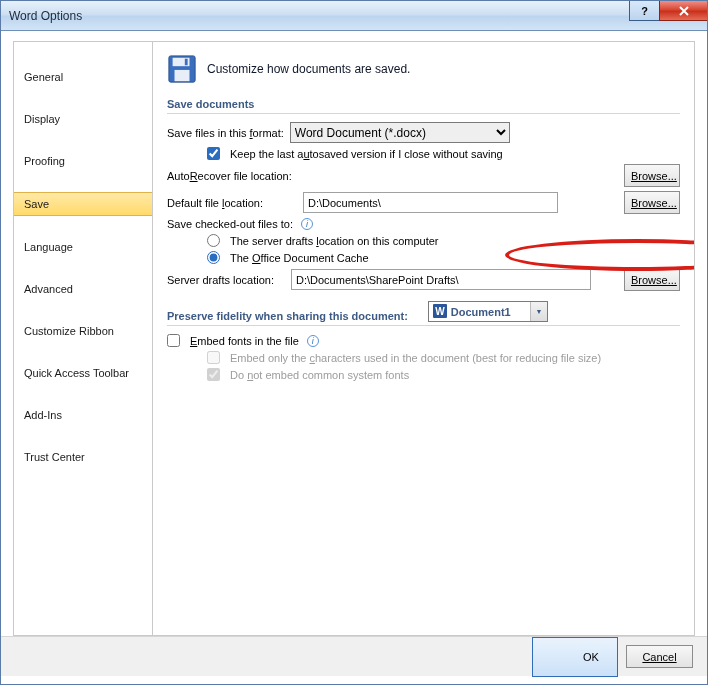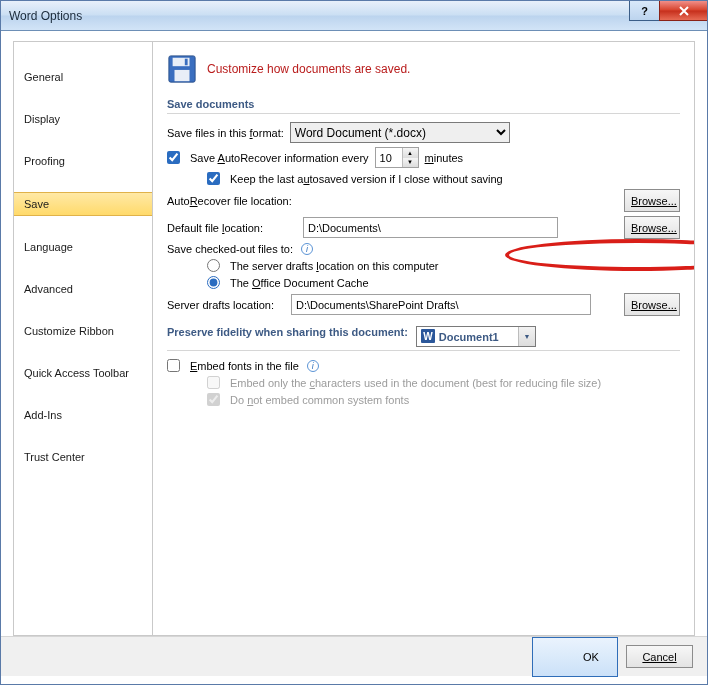--- a/index.html
+++ b/index.html
@@ -215,44 +215,32 @@
 
       <div class="section-head">
         <span class="disk-icon">
           <svg viewBox="0 0 32 32">
             <rect x="2" y="2" width="28" height="28" rx="2" fill="#3a6ebf" stroke="#2a4f8a"></rect>
             <rect x="6" y="4" width="18" height="9" fill="#e8eef7"></rect>
             <rect x="8" y="17" width="16" height="12" fill="#e8eef7"></rect>
             <rect x="19" y="5" width="3" height="7" fill="#3a6ebf"></rect>
           </svg>
         </span>
-        <span style="font-size:12px;color:#b91c1c;">Customize how documents are saved.</span>
+        <span style="font-size:12px;color:#0f172a;">Customize how documents are saved.</span>
       </div>
 
       <div class="group-title">Save documents</div>
 
       <div class="row indent1">
         <span class="label">Save files in this <u>f</u>ormat:</span>
         <select class="formatsel">
           <option>Word Document (*.docx)</option>
         </select>
       </div>
 
-      <div class="row indent1">
-        <input type="checkbox" checked="" style="">
-        <span class="label">Save <u>A</u>utoRecover information every</span>
-        <span class="spin">
-          <span>10</span>
-          <span class="arrows">
-              <div>▲</div>
-              <div>▼</div>
-            </span>
-        </span>
-        <span class="label"><u>m</u>inutes</span>
-      </div>
 
       <div class="row indent2">
         <input type="checkbox" checked="" style="">
         <span class="label">Keep the last a<u>u</u>tosaved version if I close without saving</span>
       </div>
 
       <div class="row indent1">
         <span class="label" style="width:130px;">Auto<u>R</u>ecover file location:</span>
         <button class="browse-btn flex-spacer-btn">Browse...</button>
       </div>
@@ -275,21 +263,21 @@
       <div class="row indent2">
         <input type="radio" name="co" checked="" style="">
         <span class="label">The <u>O</u>ffice Document Cache</span>
       </div>
       <div class="row indent1">
         <span class="label" style="width:118px;">Server drafts location:</span>
         <input class="txtbox shp" value="D:\Documents\SharePoint Drafts\" style="">
         <button class="browse-btn flex-spacer-btn">Browse...</button>
       </div>
 
-      <div class="group-title" style="display:flex;align-items:flex-start;gap:8px;">
+      <div class="group-title" style="display:flex;align-items:flex-end;gap:20px;">
         <span>Preserve fidelity when sharing this document:</span>
         <span class="doc-combo">
           <span class="w-icon">
             <svg viewBox="0 0 14 14">
                 <rect width="14" height="14" rx="1" fill="#2b579a"></rect>
                 <text x="7" y="11" font-size="10" fill="#fff" text-anchor="middle" font-weight="bold">W</text>
               </svg>
           </span>
           <span>Document1</span>
           <span class="dd">▼</span>

